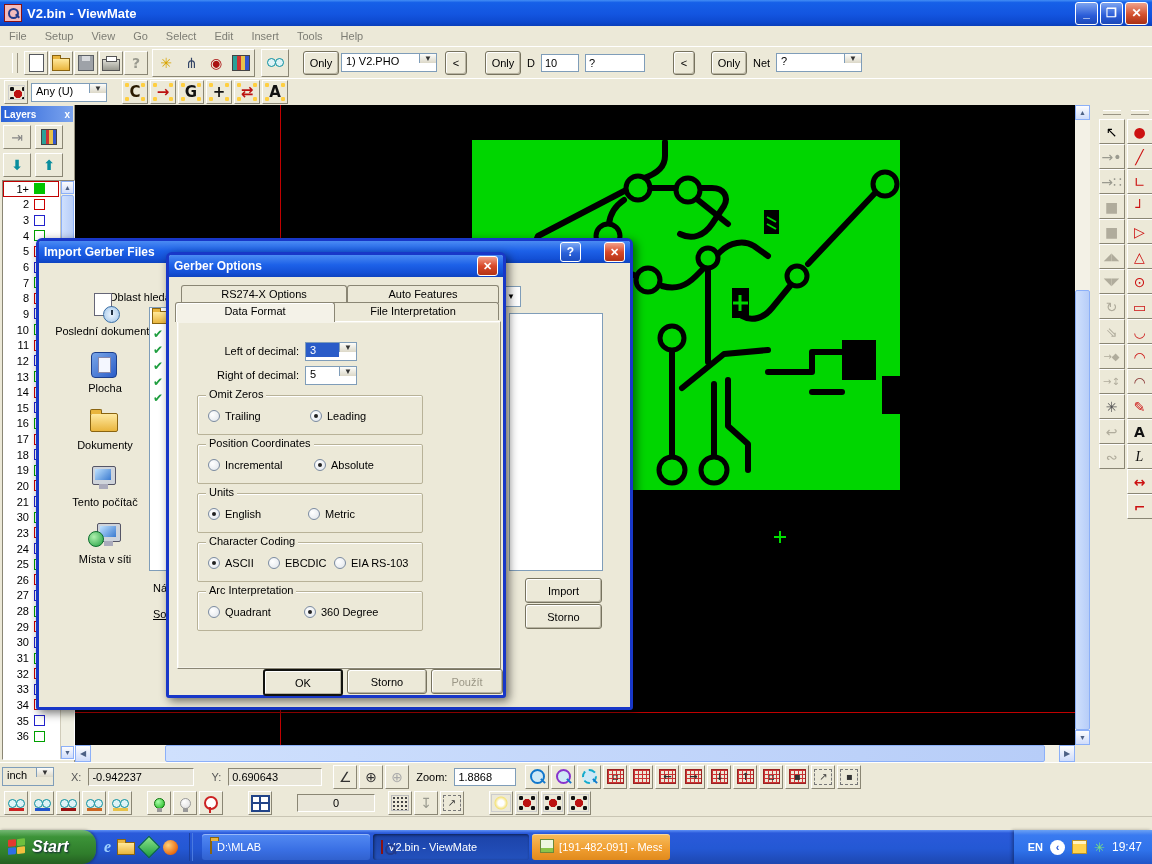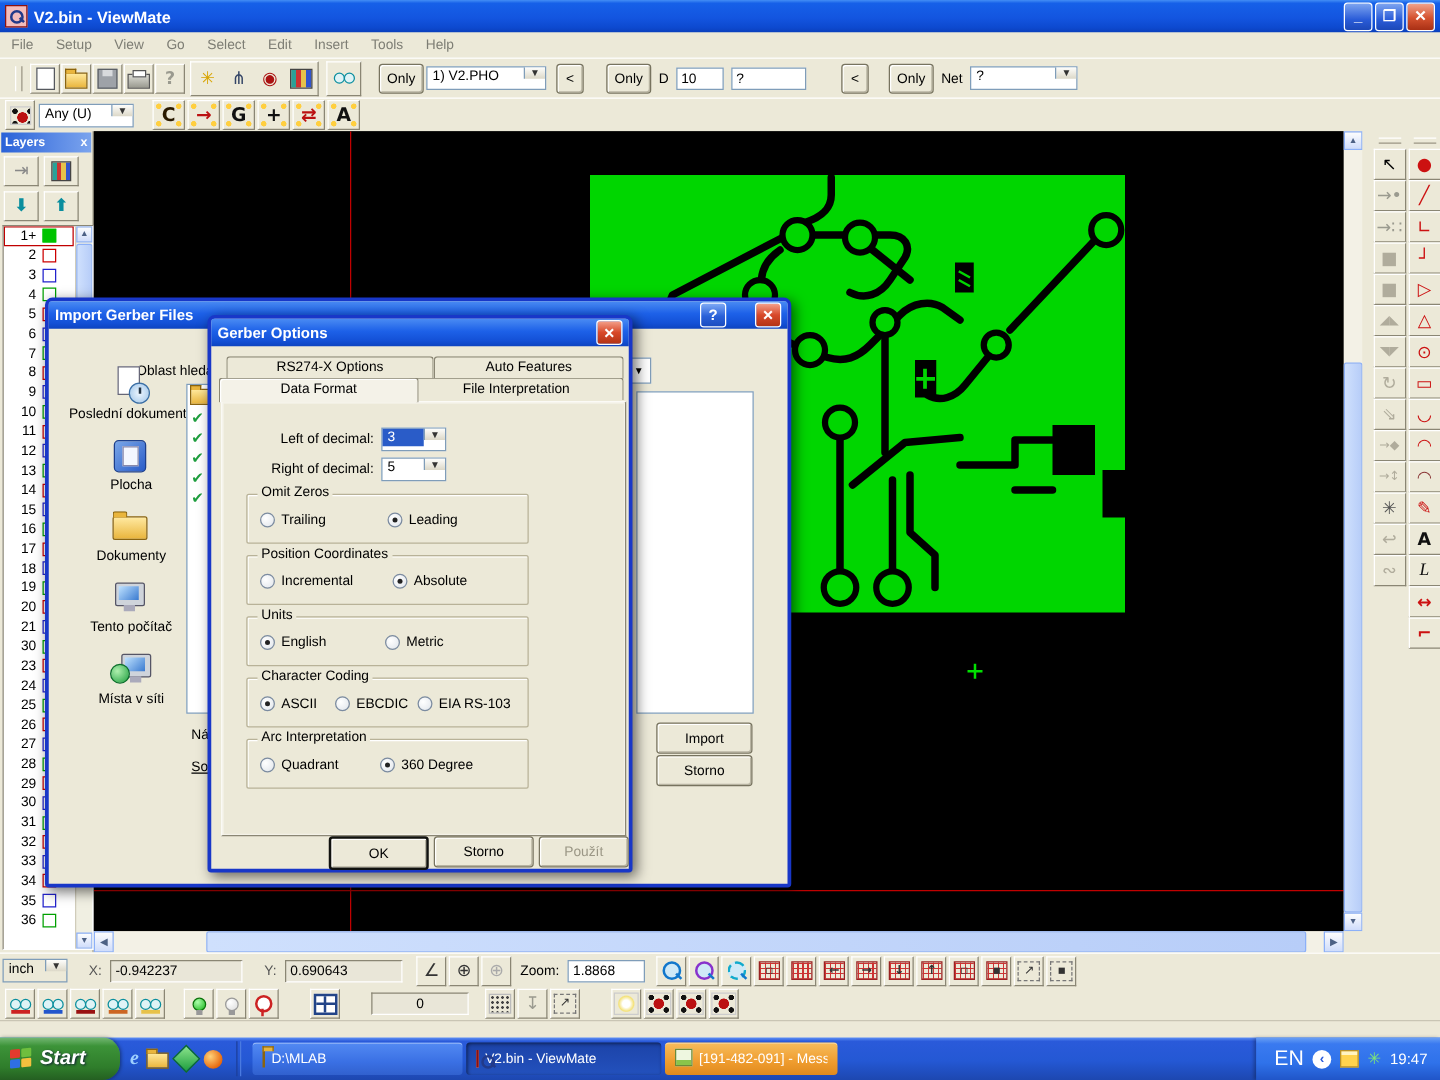--- a/index.html
+++ b/index.html
@@ -765,21 +765,21 @@
         <div class="task active">
           <span><span class="i-app" style="width:13px;height:13px;"></span></span>
           <span class="tl">V2.bin - ViewMate</span>
         </div>
         <div class="task alert">
           <span><span style="width:12px;height:12px;background:#eef7e0;border:1px solid #6a8a3a;display:inline-block;box-shadow:inset 0 -4px 0 #8ac44a;"></span></span>
           <span class="tl">[191-482-091] - Mess...</span>
         </div>
       </div>
     <div id="tray">
-      <span style="font-size:17px;">EN</span>
+      <span style="font-size:11px;font-weight:bold;">EN</span>
       <span style="width:15px;height:15px;border-radius:50%;background:#fff;color:#2a5ada;display:flex;align-items:center;justify-content:center;font-weight:bold;">‹</span>
       <span style="width:13px;height:12px;background:#ffd34d;border:1px solid #b8912a;display:inline-block;box-shadow:inset 0 3px 0 #fff4c2;"></span>
       <span class="gi" style="color:#7ce37c;font-size:13px;">✳</span>
       <span style="font-size:12px;">19:47</span>
     </div>
   </div>
 
   <div class="abs xpdlg" id="import-dlg" style="left:36px;top:238px;width:597px;height:472px;z-index:50;">
     <div class="xptitle">
       <span>Import Gerber Files</span>

